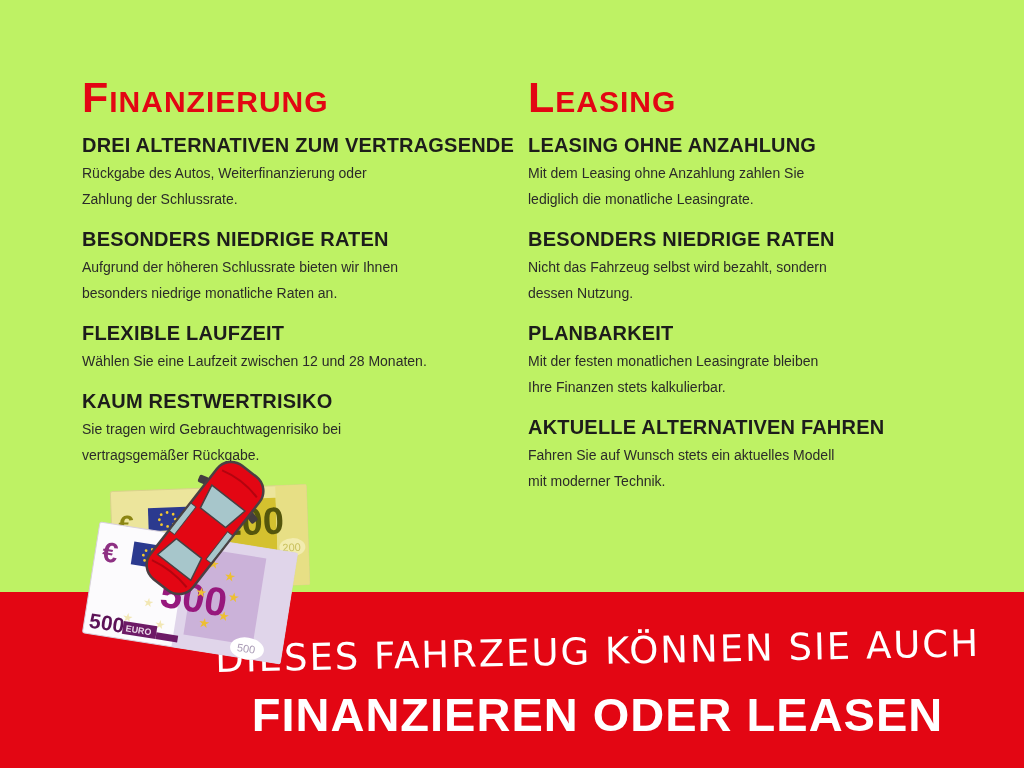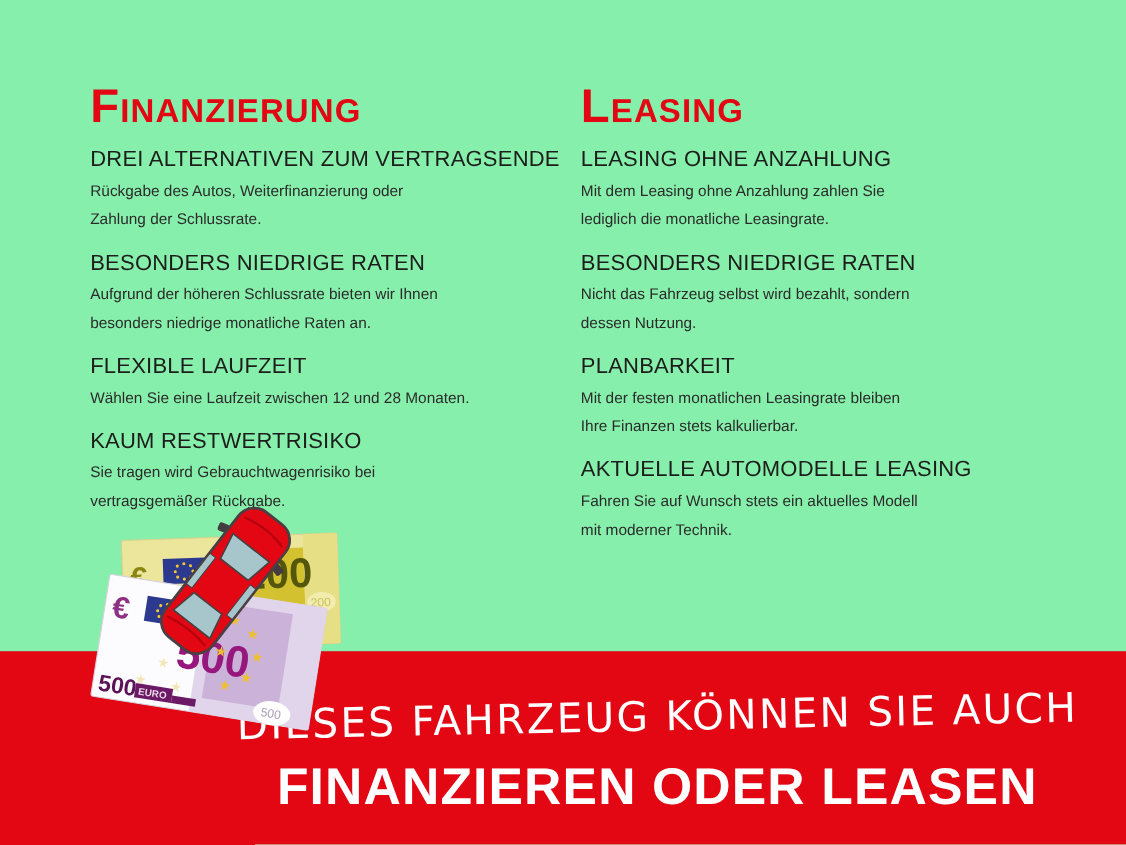--- a/index.html
+++ b/index.html
@@ -1,31 +1,31 @@
 <!DOCTYPE html>
 <html><head>
 <meta charset="utf-8">
 <style>
   html,body { margin:0; padding:0; background:#fff; }
   .stage {
     position:relative; width:1024px; height:768px; overflow:hidden;
-    background:#86efac; font-family:"Liberation Sans", sans-serif;
+    background:#bef264; font-family:"Liberation Sans", sans-serif;
     color:#1d1d1b;
   }
   
   .col { position:absolute; top:76px; }
   .col-left  { left:82px;  width:480px; }
   .col-right { left:528px; width:450px; }
   .col-title {
     margin:0 0 14px 0; font-size:43px; line-height:1; font-weight:900;
     color:#e30613; font-variant:small-caps; letter-spacing:1px;
   }
   .section { margin-bottom:15px; }
   .sec-heading {
-    margin:0 0 3px 0; font-size:20px; line-height:24px; font-weight:400;
+    margin:0 0 3px 0; font-size:20px; line-height:24px; font-weight:700;
     letter-spacing:0.2px; color:#1d1d1b;
   }
   .sec-body {
     margin:0; font-size:14px; line-height:26px; color:#2b2b29;
     white-space:pre-line;
   }
   
   .banner {
     position:absolute; left:0; top:592px; width:1024px; height:176px;
     background:#e30613;
@@ -85,21 +85,21 @@
       <h2 class="sec-heading">BESONDERS NIEDRIGE RATEN</h2>
       <p class="sec-body">Nicht das Fahrzeug selbst wird bezahlt, sondern
 dessen Nutzung.</p>
     </div>
     <div class="section">
       <h2 class="sec-heading">PLANBARKEIT</h2>
       <p class="sec-body">Mit der festen monatlichen Leasingrate bleiben
 Ihre Finanzen stets kalkulierbar.</p>
     </div>
     <div class="section">
-      <h2 class="sec-heading">AKTUELLE AUTOMODELLE LEASING</h2>
+      <h2 class="sec-heading">AKTUELLE ALTERNATIVEN FAHREN</h2>
       <p class="sec-body">Fahren Sie auf Wunsch stets ein aktuelles Modell
 mit moderner Technik.</p>
     </div>
   </div>
 
   <div class="banner">
     <div class="banner-text">
       <div class="banner-line1">DIESES FAHRZEUG KÖNNEN SIE AUCH</div>
       <div class="banner-line2">FINANZIEREN ODER LEASEN</div>
     </div>

